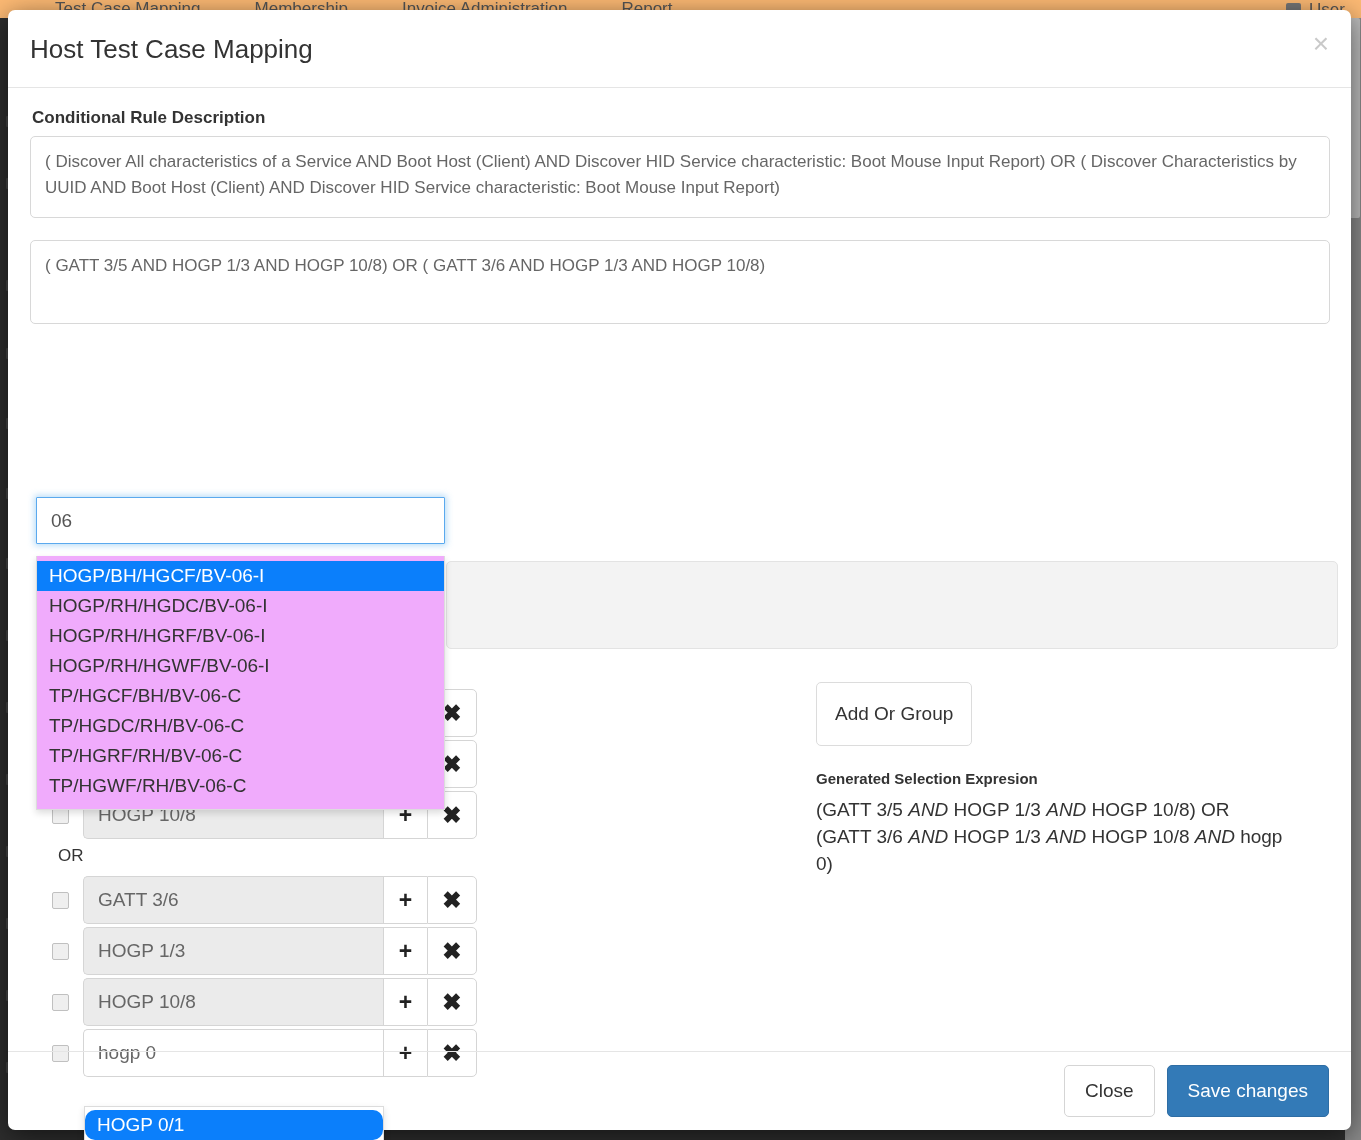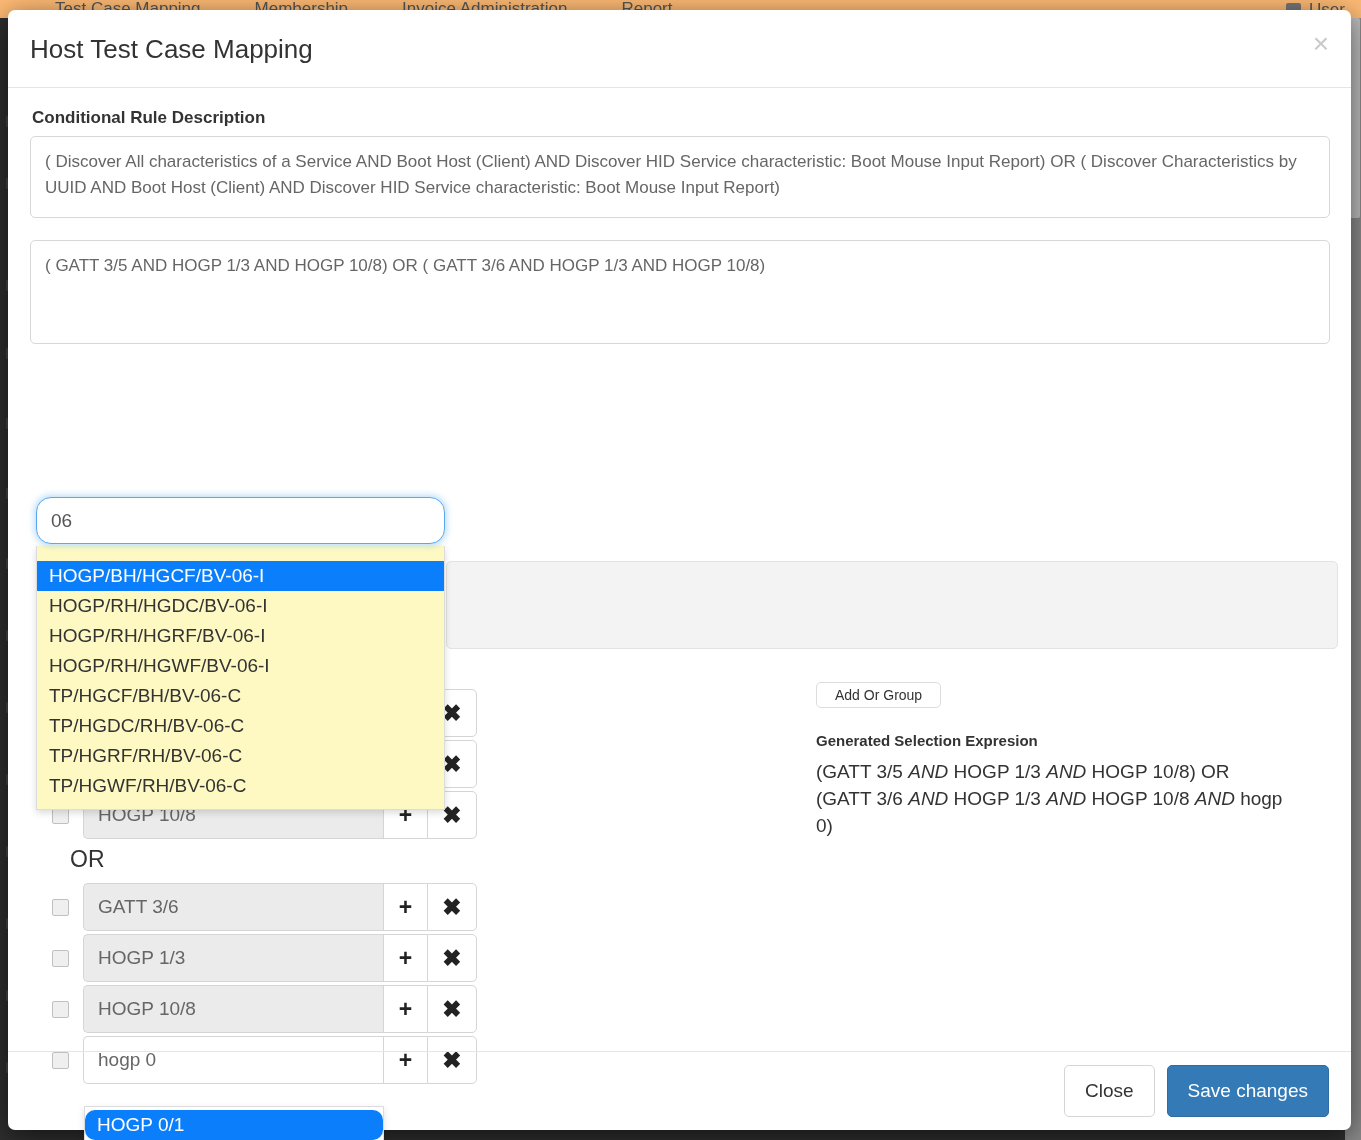--- a/index.html
+++ b/index.html
@@ -96,49 +96,49 @@
     color: #666;
     font-size: 17px;
     font-family: "Liberation Sans", sans-serif;
     padding: 12px 14px;
     line-height: 1.55;
     resize: none;
     background: #fff;
     display: block;
   }
   #rule-desc { height: 82px; }
-  #sel-desc  { height: 104px; margin-bottom: 12px; }
+  #sel-desc  { height: 84px; margin-bottom: 12px; }
 
   .spacer-22 { height: 22px; }
 
   
   .typeahead-wrap {
     position: absolute;
     left: 28px; top: 409px;
     width: 409px;
     z-index: 40;
   }
   #search-input {
     width: 409px; height: 47px;
     border: 1px solid #5aa9ee;
-    border-radius: 15px;
+    border-radius: 1px;
     outline: none;
     box-shadow: 0 0 6px 2px rgba(82,168,236,.38);
     font-size: 19px; color: #555;
     padding: 0 14px;
     font-family: "Liberation Sans", sans-serif;
     background: #fff;
   }
   .dd {
-    margin-top: 2px;
-    background: #fef9c3;
+    margin-top: 12px;
+    background: #f0abfc;
     border: 1px solid #dcdcdc;
     border-top: none;
     box-shadow: 0 3px 7px rgba(0,0,0,.14);
-    padding: 15px 0 8px 0;
+    padding: 5px 0 8px 0;
   }
   .dd-item {
     font-size: 19px; color: #333;
     padding: 2px 12px;
     line-height: 26px;
     white-space: nowrap;
     cursor: pointer;
   }
   .dd-item.active { background: #0b7ffb; color: #fff; }
 
@@ -188,22 +188,22 @@
     width: 44px; height: 48px;
     border: 1px solid #d5d5d5;
     background: #fff;
     display: flex; align-items: center; justify-content: center;
     font-size: 23px; font-weight: bold; color: #222;
     cursor: pointer;
     border-right: none;
   }
   .row .btn-sq.last { border-right: 1px solid #d5d5d5; border-radius: 0 5px 5px 0; width: 50px;}
   .or-sep {
-    font-size: 23px; color: #333;
-    margin: 6px 0 9px 18px;
+    font-size: 17px; color: #333;
+    margin: 6px 0 9px 6px;
   }
   
   .mini-dd {
     position: absolute;
     left: 76px; top: 1018px;
     width: 300px;
     background: #fff;
     border: 1px solid #dcdcdc;
     box-shadow: 0 3px 7px rgba(0,0,0,.12);
     padding: 3px 0 8px 0;
@@ -215,22 +215,22 @@
   .right-col {
     position: absolute;
     left: 808px; top: 594px;
     width: 500px;
   }
   .add-or-btn {
     display: inline-block;
     border: 1px solid #dcdcdc;
     background: #fff;
     border-radius: 5px;
-    font-size: 14px; color: #333;
-    padding: 4px 18px;
+    font-size: 19px; color: #333;
+    padding: 20px 18px;
     cursor: pointer;
     font-family: "Liberation Sans", sans-serif;
   }
   .gen-label {
     font-size: 15px; font-weight: bold; color: #333;
     margin: 24px 0 10px 0;
   }
   .gen-expr {
     font-size: 19px; color: #333;
     line-height: 1.42;

